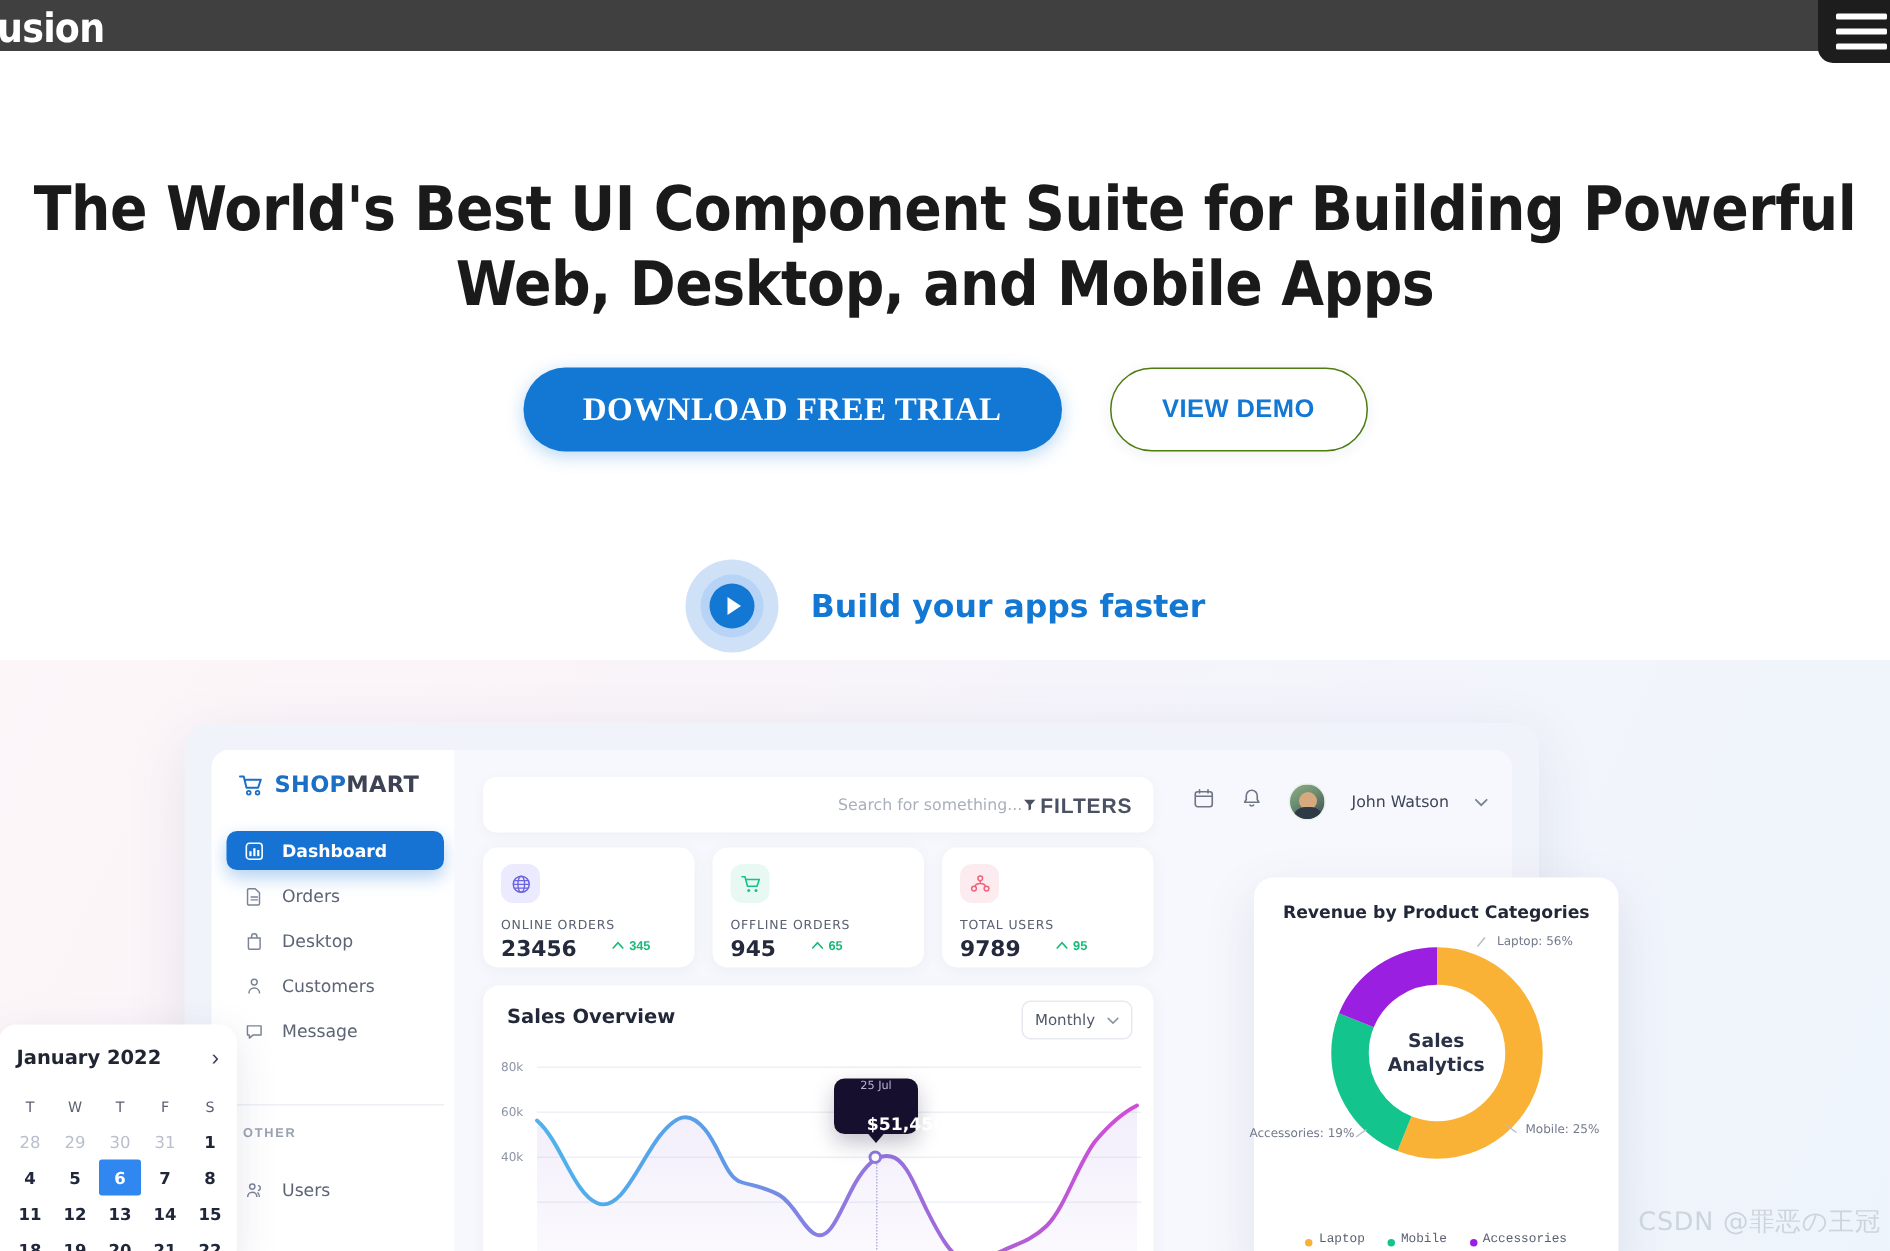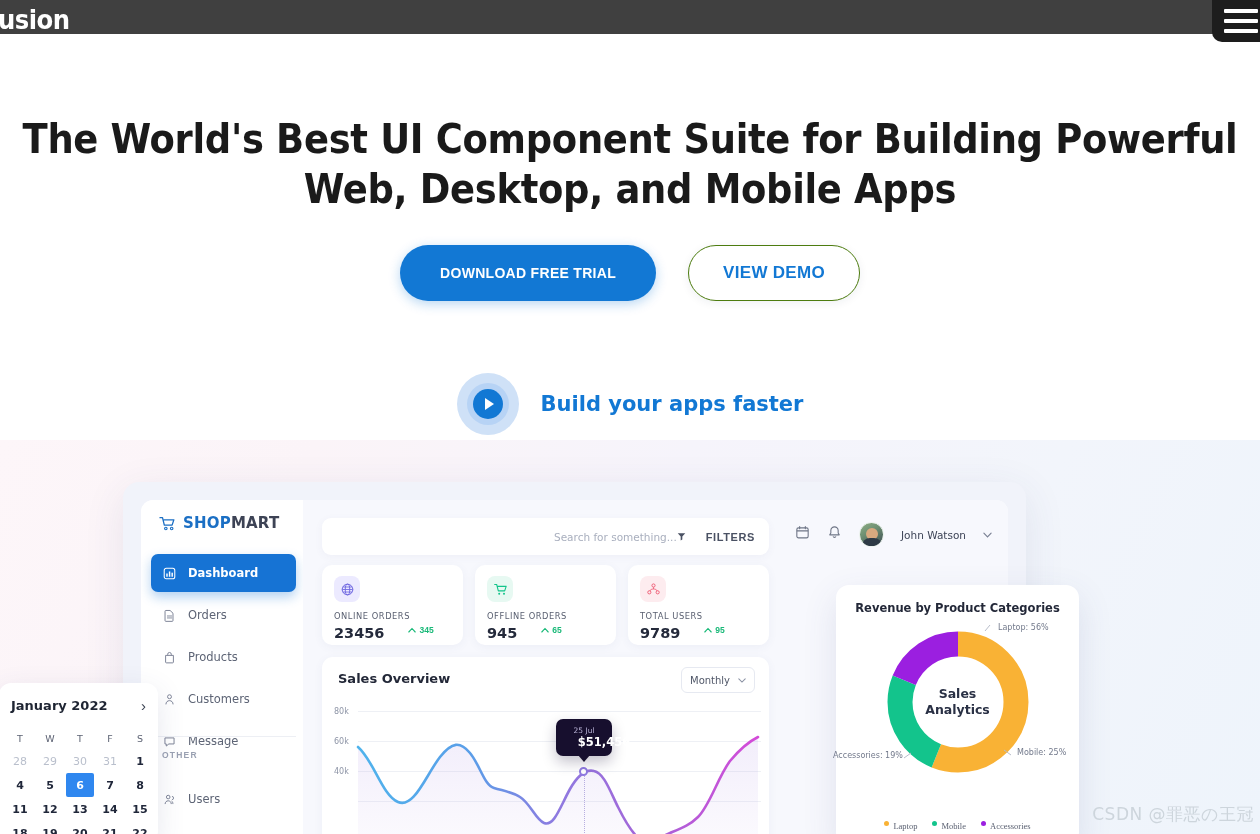--- a/index.html
+++ b/index.html
@@ -44,22 +44,22 @@
     line-height: 1.22; letter-spacing: -0.3px;
   }
   .cta-row {
     position: absolute; top: 203px; left: 0; width: 1260px;
     display: flex; justify-content: center; align-items: center; gap: 32px;
   }
   .btn-primary {
     height: 56px; padding: 0 40px;
     background: #1278d4;
     color: #fff; border: none; border-radius: 28px;
-    font-family: Liberation Sans, sans-serif;
-    font-size: 14px; font-weight: 700; letter-spacing: 0.3px;
+    font-family: Liberation Serif, serif;
+    font-size: 22px; font-weight: 700; letter-spacing: 0.3px;
     cursor: pointer;
     box-shadow: 0 3px 12px rgba(18,120,212,0.30);
     display:flex; align-items:center; justify-content:center;
   }
   .btn-outline {
     height: 56px; padding: 0 34px;
     background: #fff; color: #1278d4;
     border: 1px solid #4d7c0f; border-radius: 28px;
     font-family: "Liberation Sans", sans-serif;
     font-size: 17px; font-weight: 700; letter-spacing: 0.3px;
@@ -129,21 +129,21 @@
   }
   .logo-row { position: absolute; left: 18px; top: 14px; display:flex; align-items:center; gap:7px; }
   .logo-cart { width:17px; height:15px; position: relative; }
   .logo-text { font-size: 15px; font-weight: 700; letter-spacing:0.2px; font-family:"DejaVu Sans","Liberation Sans",sans-serif;}
   .logo-text .b1 { color:#1b6fc4; }
   .logo-text .b2 { color:#3d4355; }
 
   .nav { position: absolute; left: 10px; top: 54px; width: 145px; }
   .nav-item {
     display:flex; align-items:center; gap: 12px;
-    height: 38px; padding-left: 11px; border-radius: 7px;
+    height: 26px; padding-left: 11px; border-radius: 7px;
     font-size: 11.5px; color: #5d6475;
     font-family:"DejaVu Sans","Liberation Sans",sans-serif;
     margin-bottom: 4px; cursor: pointer;
   }
   .nav-item.active { background: #1673d4; color:#fff; font-weight:600; box-shadow: 0 5px 12px rgba(22,115,212,.33); }
   .nav-ico { width: 14px; height: 14px; flex: 0 0 14px; display:flex; align-items:center; justify-content:center; }
   .nav-divider { position:absolute; left:10px; top: 236px; width:145px; height:1px; background:#edeff4; }
   .nav-section {
     position:absolute; left:21px; top: 250px;
     font-size: 8.5px; letter-spacing: 1.2px; color:#9aa1b2; font-weight:600;text-align:right;
@@ -154,21 +154,21 @@
   .mk-main { position: absolute; left: 162px; top: 0; right: 0; bottom: 0; background: #f7f8fd; }
 
   .searchbar {
     position: absolute; left: 19px; top: 18px; width: 447px; height: 37px;
     background:#fff; border-radius: 9px;
     display:flex; align-items:center; justify-content:flex-end;
     padding: 0 14px;
     box-shadow: 0 2px 8px rgba(70,80,130,0.05);
   }
   .search-ph { font-size: 10.5px; color:#a9afbe; font-family:"DejaVu Sans","Liberation Sans",sans-serif;}
-  .filters { display:flex; align-items:center; gap:20px; font-size:11px; font-weight:700; color:#4a5163; letter-spacing:0.6px;}
+  .filters { display:flex; align-items:center; gap:3px; font-size:14px; font-weight:700; color:#4a5163; letter-spacing:0.6px;}
 
   .kpis { position: absolute; left: 19px; top: 65px; width: 447px; display:flex; gap: 12px; }
   .kpi {
     width: 141px; height: 80px; background:#fff; border-radius: 10px;
     padding: 11px 12px; box-shadow: 0 2px 10px rgba(70,80,130,0.06);
     position: relative;
   }
   .kpi-ico { width: 26px; height: 26px; border-radius: 8px; display:flex; align-items:center; justify-content:center; }
   .kpi-label { margin-top: 9px; font-size: 8.3px; letter-spacing: 0.55px; color:#5a6071; font-family:"DejaVu Sans","Liberation Sans",sans-serif;}
   .kpi-row { margin-top: 4px; display:flex; align-items:flex-start; gap: 24px; }
@@ -250,21 +250,21 @@
   }
   .donut-wrap { position:absolute; left:50%; margin-left:-74px; top:43px; width:148px; height:148px; }
   .donut-center {
     position:absolute; left:0; top:0; width:100%; height:100%;
     display:flex; flex-direction:column; align-items:center; justify-content:center;
     font-size: 12.5px; font-weight:700; color:#2a3145; line-height:1.25;
     font-family:"DejaVu Sans","Liberation Sans",sans-serif; text-align:center;
   }
   .dlabel { position:absolute; font-size:8px; color:#737a8c; font-family:"DejaVu Sans","Liberation Sans",sans-serif; white-space:nowrap;}
   .legend { position:absolute; bottom:14px; left:0; width:100%; display:flex; justify-content:center; gap:15px; }
-  .lg { display:flex; align-items:flex-start; gap:4px; font-size:8.5px; color:#5a6071; font-family:Liberation Serif, serif;}
+  .lg { display:flex; align-items:flex-end; gap:4px; font-size:8.5px; color:#5a6071; font-family:Liberation Mono, monospace;}
   .lg i { width:5px; height:5px; border-radius:50%; display:block; }
 
   
   .cal-card {
     position: absolute; left: -1px; top: 683px;
     width: 159px; height: 160px;
     background: #fff; border-radius: 12px;
     box-shadow: 0 8px 28px rgba(60,70,120,0.13);
     overflow: hidden;
   }
@@ -362,21 +362,21 @@
               <span>Orders</span>
             </div>
 
             <div class="nav-item">
               <span class="nav-ico">
                 <svg viewBox="0 0 16 16" width="13" height="13">
                     <path d="M3.2 5.4h9.6v8.2a1 1 0 0 1-1 1h-7.6a1 1 0 0 1-1-1z" fill="none" stroke="#7b8295" stroke-width="1.2"></path>
                     <path d="M5.8 5.4V4a2.2 2.2 0 0 1 4.4 0v1.4" fill="none" stroke="#7b8295" stroke-width="1.2"></path>
                   </svg>
               </span>
-              <span>Products</span>
+              <span>Desktop</span>
             </div>
 
             <div class="nav-item">
               <span class="nav-ico">
                 <svg viewBox="0 0 16 16" width="13" height="13">
                     <circle cx="8" cy="4.6" r="2.4" fill="none" stroke="#7b8295" stroke-width="1.2"></circle>
                     <path d="M3.6 14c0-2.8 2-4.6 4.4-4.6s4.4 1.8 4.4 4.6" fill="none" stroke="#7b8295" stroke-width="1.2"></path>
                   </svg>
               </span>
               <span>Customers</span>
@@ -518,21 +518,21 @@
                   <stop offset="0%" stop-color="#b79ee8" stop-opacity=".18"></stop>
                   <stop offset="100%" stop-color="#b79ee8" stop-opacity="0"></stop>
                 </linearGradient>
               </defs>
               <path d="M36,90 C52,104 60,138 76,145 C92,152 104,118 118,100 C130,85 138,84 148,96 C158,108 162,128 172,131 C182,134 190,135 198,140 C208,146 214,163 222,166 C232,170 238,150 248,132 C256,118 264,112 272,114 C282,116 288,134 296,150 C304,166 312,180 320,183 C330,187 338,180 348,176 C360,171 368,168 376,160 C388,148 396,120 408,104 C418,92 428,84 436,80 L436,225 L36,225 Z" fill="url(#areaGrad)"></path>
               <path d="M36,90 C52,104 60,138 76,145 C92,152 104,118 118,100 C130,85 138,84 148,96 C158,108 162,128 172,131 C182,134 190,135 198,140 C208,146 214,163 222,166 C232,170 238,150 248,132 C256,118 264,112 272,114 C282,116 288,134 296,150 C304,166 312,180 320,183 C330,187 338,180 348,176 C360,171 368,168 376,160 C388,148 396,120 408,104 C418,92 428,84 436,80" fill="none" stroke="url(#lineGrad)" stroke-width="2.6" stroke-linecap="round"></path>
             </svg>
 
             <div class="tt-stem" style="left:262px; top:116px; height:60px;"></div>
             <div class="tt-dot" style="left:257px; top:110px;"></div>
-            <div class="tooltip" style="left:234px; top:62px;">
+            <div class="tooltip" style="left:234px; top:62px;justify-content:space-between;">
               <span class="tt-date">25 Jul</span>
               <span class="tt-val">$51,456</span>
               <span class="tt-arrow"></span>
             </div>
           </div>
 
           <div class="mk-topright">
             <span>
               <svg width="15" height="15" viewBox="0 0 18 18">
                   <rect x="2.2" y="3.4" width="13.6" height="12" rx="2" fill="none" stroke="#6e7586" stroke-width="1.3"></rect>

